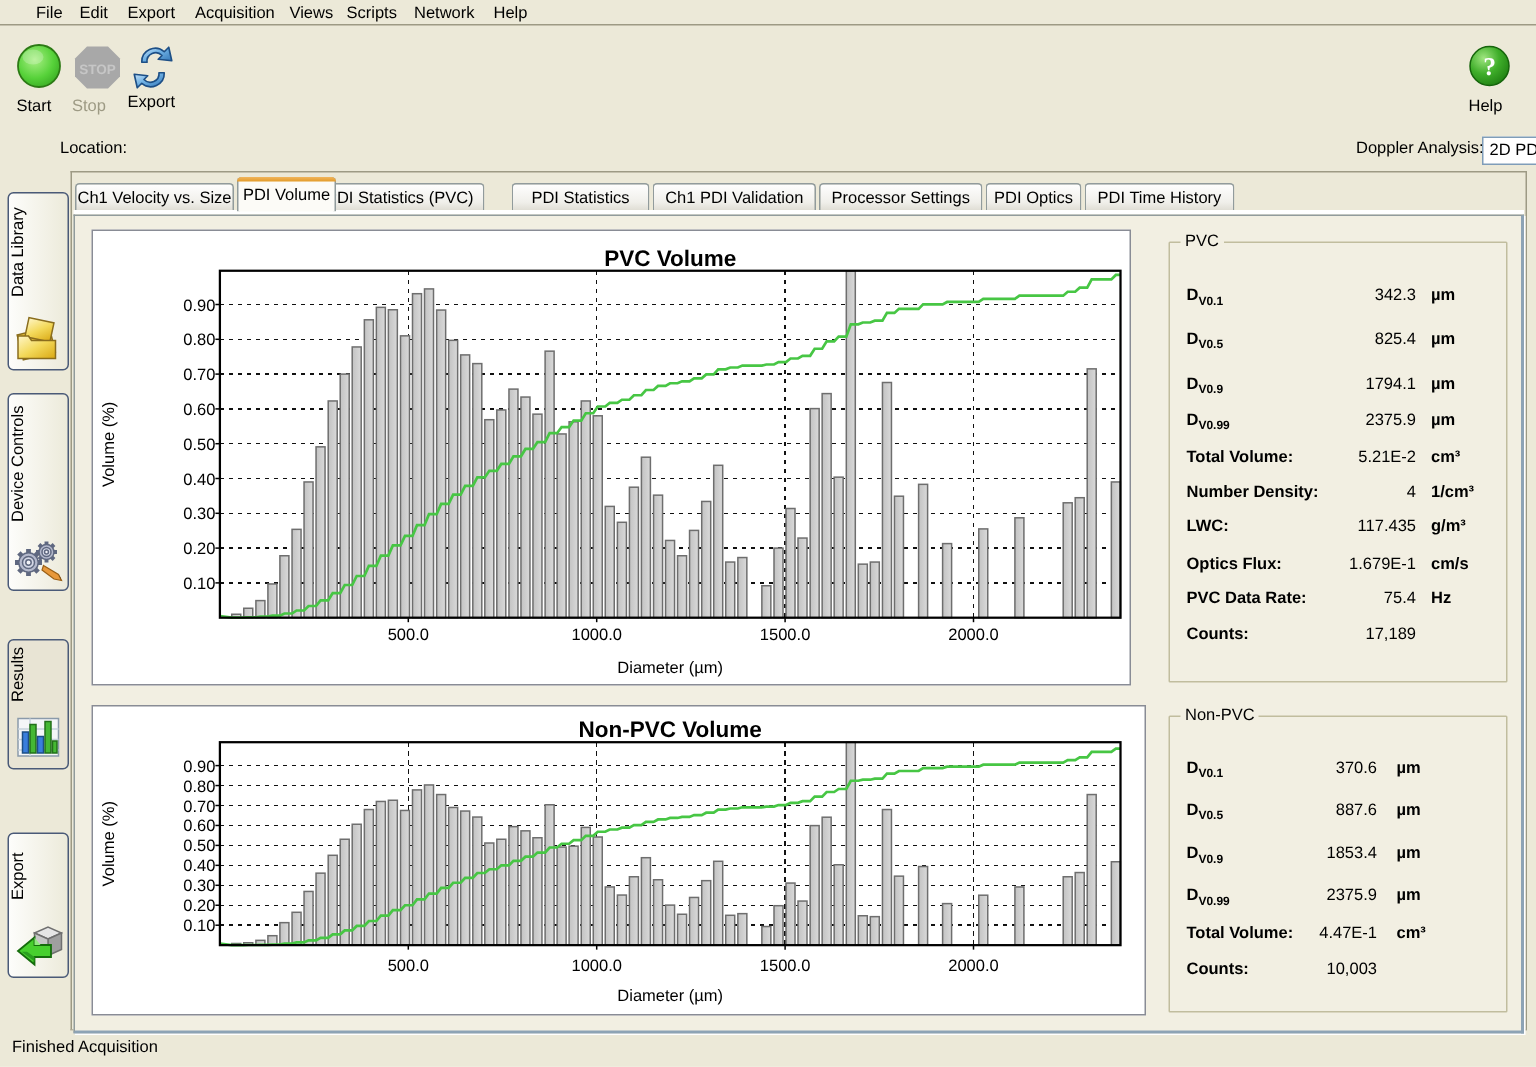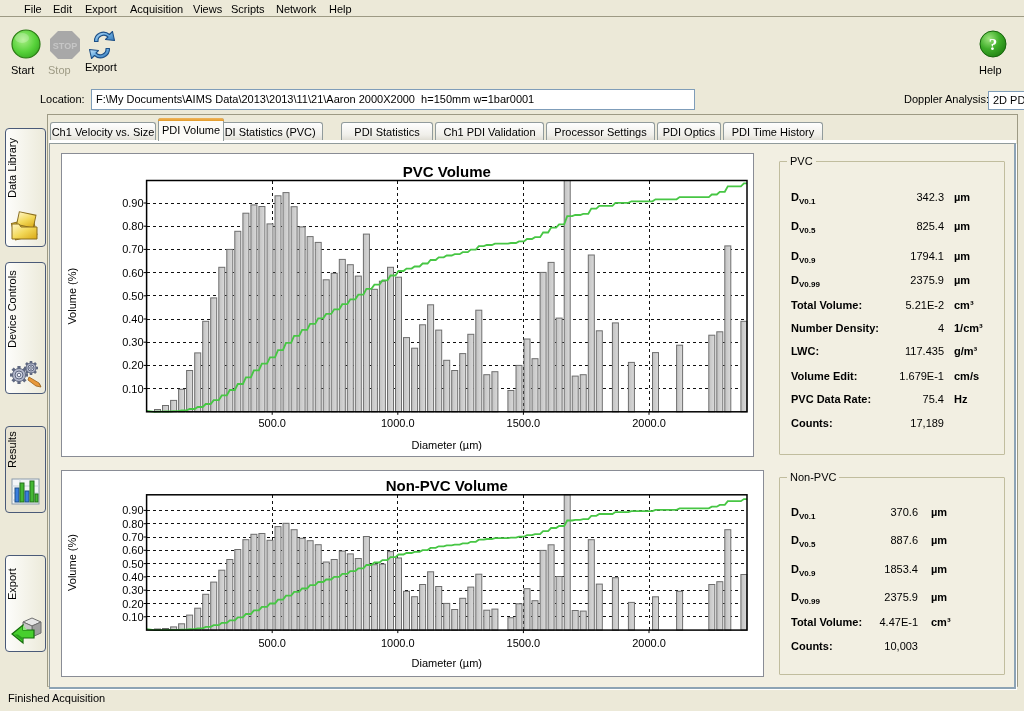--- a/index.html
+++ b/index.html
@@ -72,21 +72,20 @@
             <stop offset="0.5" stop-color="#3fae2a"></stop>
 <stop offset="1" stop-color="#1d7c10"></stop>
           </radialGradient>
         </defs>
 <circle cx="14" cy="14" r="13" fill="url(#gh)" stroke="#15640b" stroke-width="1"></circle>
 <text x="14" y="20" font-size="17" font-weight="bold" fill="#fff" text-anchor="middle" font-family="Liberation Serif">?</text>
       </svg><div style="margin-top:2px">Help</div></div>
   </div>
 <div id="locrow">
     <span style="position:absolute;left:8px;top:8px">Location:</span>
-    <div id="locinput">F:\My Documents\AIMS Data\2013\2013\11\21\Aaron 2000X2000&nbsp; h=150mm w=1bar0001</div>
     <span style="position:absolute;left:872px;top:8px">Doppler Analysis:</span>
     <div style="position:absolute;left:956px;top:6px;width:58px;height:19px;background:#fff;border:1px solid #7f9db9;padding:2px 0 0 4px">2D PDI<div style="position:absolute;right:1px;top:1px"><svg width="15" height="15" viewBox="0 0 15 17">
           <defs>
 <linearGradient id="gc" x1="0" y1="0" x2="0" y2="1">
 <stop offset="0" stop-color="#cfe2f7"></stop>
               <stop offset="0.5" stop-color="#a8cdf0"></stop>
 <stop offset="1" stop-color="#76a7d8"></stop>
             </linearGradient>
           </defs>
 <rect x="0" y="0" width="15" height="17" rx="2" fill="url(#gc)" stroke="#7fa8d0"></rect>
@@ -449,21 +448,21 @@
         <b>Number Density:</b>
         <span class="val" style="right:52px">4</span>
         <span class="unit" style="left:163px">1/cm³</span>
       </div>
       <div class="grow" style="top:183px">
         <b>LWC:</b>
         <span class="val" style="right:52px">117.435</span>
         <span class="unit" style="left:163px">g/m³</span>
       </div>
       <div class="grow" style="top:208px">
-        <b>Volume Edit:</b>
+        <b>Optics Flux:</b>
         <span class="val" style="right:52px">1.679E-1</span>
         <span class="unit" style="left:163px">cm/s</span>
       </div>
       <div class="grow" style="top:231px">
         <b>PVC Data Rate:</b>
         <span class="val" style="right:52px">75.4</span>
         <span class="unit" style="left:163px">Hz</span>
       </div>
       <div class="grow" style="top:255px">
         <b>Counts:</b>

